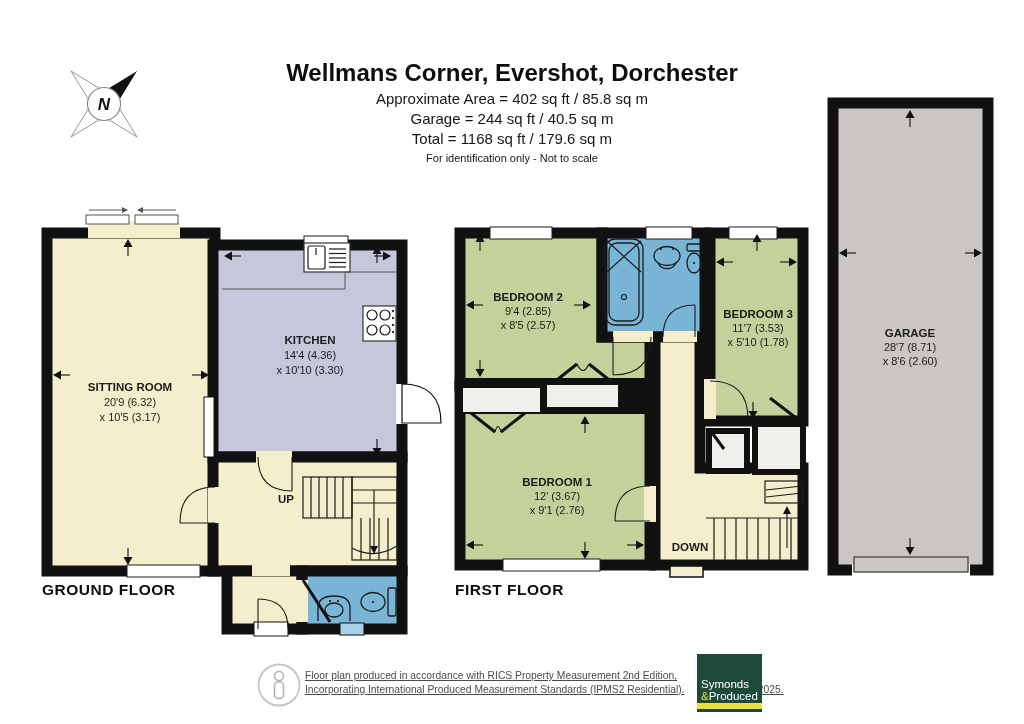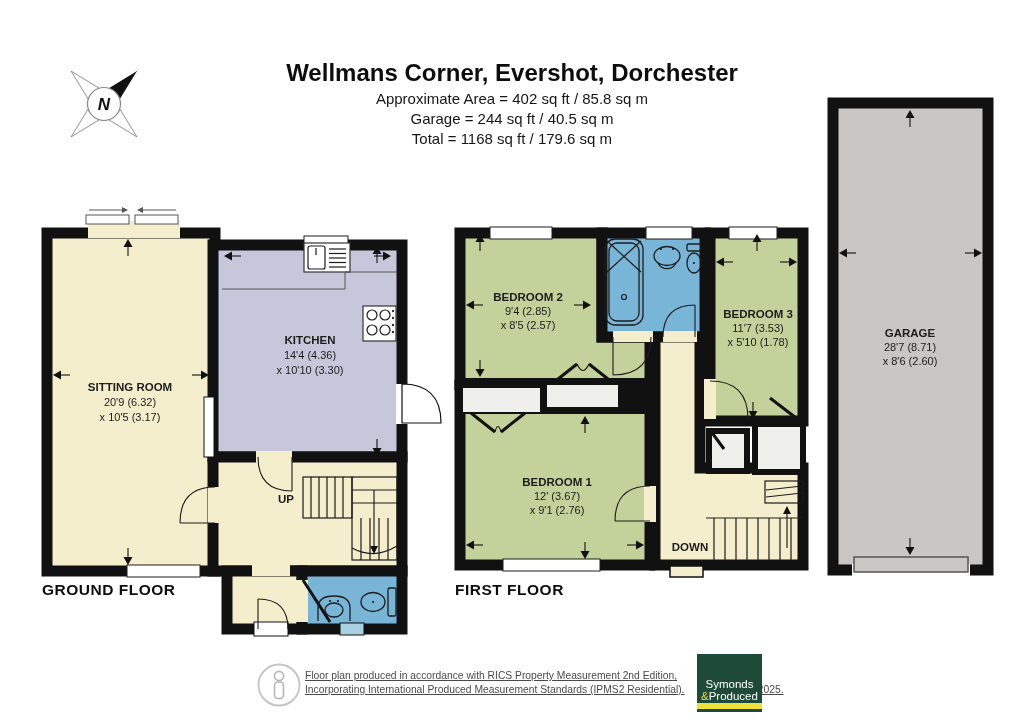--- a/index.html
+++ b/index.html
@@ -27,34 +27,35 @@
   #header{position:absolute;left:0;top:14px;width:1024px;text-align:center;z-index:3;margin-top:45px;}
   #header .title{font-size:24px;font-weight:bold;color:#0d0d0d;}
   #header .sub{font-size:15px;color:#161616;margin-top:3px;}
   #header .small{font-size:11px;color:#161616;margin-top:5px;}
   
   #footer-text{position:absolute;left:305px;top:669px;font-size:10.3px;line-height:13.5px;
                color:#4a4a4a;z-index:3;text-decoration:underline;}
   #footer-text .gap{margin-left:16px;}
   #person-badge{position:absolute;left:256px;top:662px;z-index:3;}
   #logo{position:absolute;left:697px;top:654px;width:65px;height:58px;background:#1E4A39;z-index:3;}
-  #logo .logo-text{position:absolute;left:4px;top:25px;color:#fff;font-size:11.5px;line-height:11.5px;text-align:center;}
+  #logo .logo-text{position:absolute;left:4px;top:25px;color:#fff;font-size:11.5px;line-height:11.5px;}
   #logo .amp{color:#EDDF3C;}
   #logo .bar{position:absolute;left:0;bottom:3px;width:100%;height:6px;background:#EDDF3C;}
 </style>
 </head>
 <body>
 
 <div id="stage">
 
   <div id="header">
     <div class="title">Wellmans Corner, Evershot, Dorchester</div>
     <div class="sub">Approximate Area = 402 sq ft / 85.8 sq m</div>
     <div class="sub">Garage = 244 sq ft / 40.5 sq m</div>
     <div class="sub">Total = 1168 sq ft / 179.6 sq m</div>
+    <div class="small">For identification only - Not to scale</div>
   </div>
 
   <svg id="plan-svg" width="1024" height="724" viewBox="0 0 1024 724">
     <defs>
       <g id="mk">
         <polygon points="0,0 4.5,8 -4.5,8" fill="#111"></polygon>
         <line x1="0" y1="8" x2="0" y2="17" stroke="#111" stroke-width="1.1"></line>
       </g>
     </defs>
 

